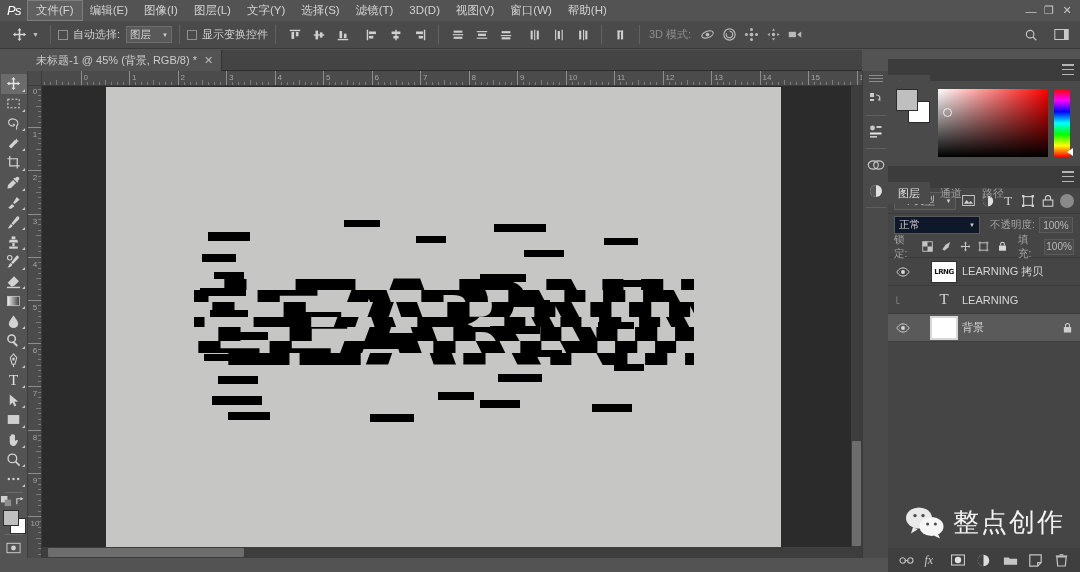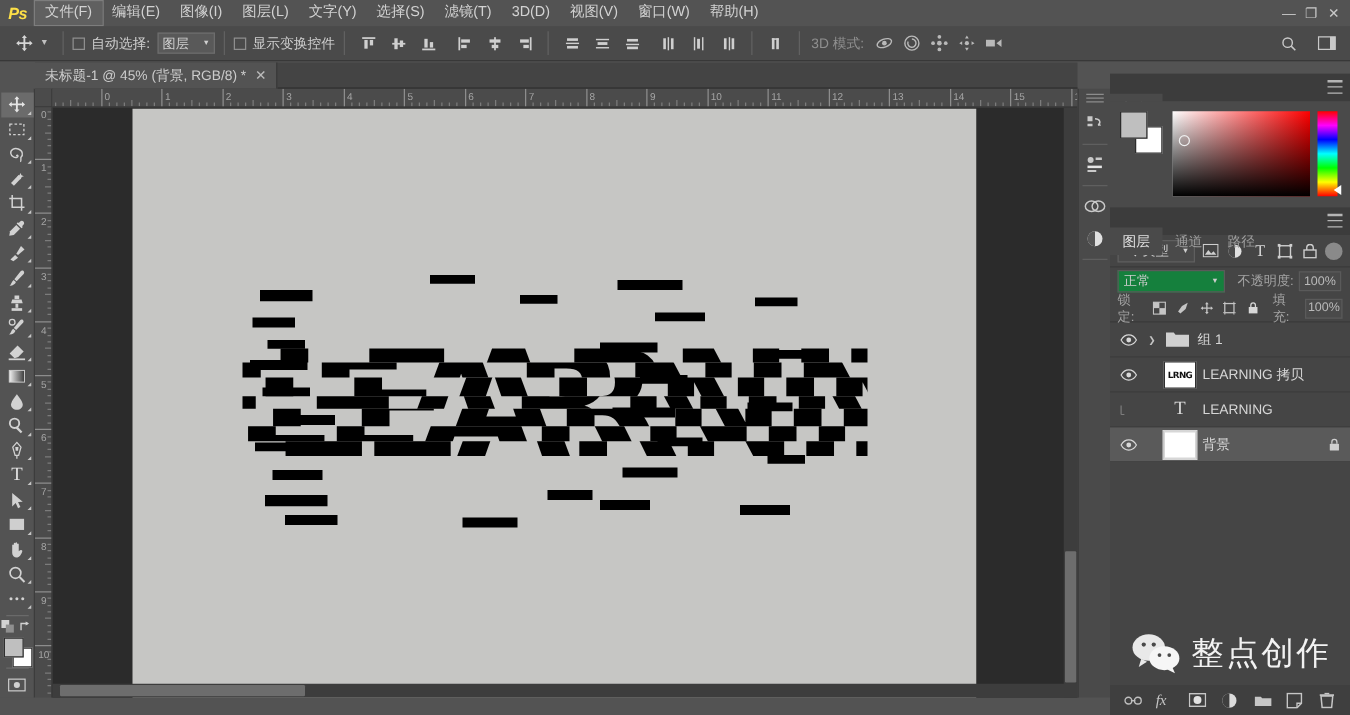--- a/index.html
+++ b/index.html
@@ -13,21 +13,21 @@
   }
   .app { position:relative; width:1080px; height:572px; }
 
   
   .menubar {
     position:absolute; left:0; top:0; width:1080px; height:21px;
     background:#535353; display:flex; align-items:center;
   }
   .ps-logo {
     width:28px; height:21px; display:flex; align-items:center; justify-content:center;
-    color:#fde047; font-weight:bold; font-size:13px; font-style:italic;
+    color:#ffffff; font-weight:normal; font-size:13px; font-style:italic;
     letter-spacing:-0.5px;
   }
   .menu-item {
     padding:2px 8px; color:#d2d2d2; font-size:11.5px; line-height:15px;
     white-space:nowrap; cursor:default;
   }
   .menu-item.active { background:#606060; outline:1px solid #7d7d7d; }
   .win-watermark {
     position:absolute; right:62px; top:2px; display:flex; align-items:center; gap:6px;
     font-size:10px; letter-spacing:1px; color:#9a9a9a; font-weight:bold;
@@ -224,21 +224,21 @@
     background:#4a4a4a; border:1px solid #5f5f5f; padding:0 4px; gap:4px;
     font-size:10.5px; color:#cfcfcf;
   }
   .filter-pill .ar { margin-left:auto; font-size:6px; }
   .fico { width:17px; height:18px; display:flex; align-items:center; justify-content:center; }
   .fswitch {
     width:14px; height:14px; border-radius:50%; background:#8a8a8a; margin-left:auto; flex:none;
   }
   .blend-row { height:22px; }
   .blend-select {
-    width:86px; height:18px; background:#15803d; border:1px solid #5a5a5a;
+    width:86px; height:18px; background:#0f172a; border:1px solid #5a5a5a;
     display:flex; align-items:center; padding:0 4px; font-size:10.5px; color:#cdcdcd;
     justify-content:space-between;
   }
   .blend-select .ar { font-size:6px; }
   .op-label { font-size:10.5px; color:#a3a3a3; margin-left:6px; }
   .op-val {
     width:34px; height:16px; border:1px solid #5a5a5a; background:#4a4a4a;
     font-size:10px; color:#b9b9b9; display:flex; align-items:center; justify-content:center;
   }
   .lock-row { height:22px; border-bottom:1px solid #3a3a3a; }
@@ -1202,35 +1202,20 @@
       </div>
 
       <div id="layer-list">
           <div class="layer">
             <span class="eye">
               <svg width="14" height="10" viewBox="0 0 16 11">
                 <path d="M8 0.8 C3.6 0.8 1 5.5 1 5.5 C1 5.5 3.6 10.2 8 10.2 C12.4 10.2 15 5.5 15 5.5 C15 5.5 12.4 0.8 8 0.8 Z" stroke="#d8d8d8" stroke-width="1.1" fill="none"></path>
                 <circle cx="8" cy="5.5" r="2.2" fill="#d8d8d8"></circle>
               </svg>
             </span>
-            <span class="arrow-col">❯</span>
-            <span class="folder-ico">
-              <svg width="20" height="15" viewBox="0 0 20 15">
-                <path d="M0.8 2 H7 L8.4 3.8 H19.2 V13.4 H0.8 Z" fill="#d0d0d0"></path>
-              </svg>
-            </span>
-            <span class="lname">组 1</span>
-          </div>
-          <div class="layer">
-            <span class="eye">
-              <svg width="14" height="10" viewBox="0 0 16 11">
-                <path d="M8 0.8 C3.6 0.8 1 5.5 1 5.5 C1 5.5 3.6 10.2 8 10.2 C12.4 10.2 15 5.5 15 5.5 C15 5.5 12.4 0.8 8 0.8 Z" stroke="#d8d8d8" stroke-width="1.1" fill="none"></path>
-                <circle cx="8" cy="5.5" r="2.2" fill="#d8d8d8"></circle>
-              </svg>
-            </span>
             <span class="arrow-col"></span>
             <span class="thumb-box"><span class="checker"></span><span class="thumb-art">LRNG</span></span>
             <span class="lname">LEARNING 拷贝</span>
           </div>
           <div class="layer">
             <span class="eye">
               <svg width="14" height="10" viewBox="0 0 16 11">
                 <rect x="1" y="1" width="3" height="9" fill="none" stroke="#6e6e6e" stroke-width="0"></rect>
                 <path d="M1 9.6 V1.4" stroke="#7d7d7d" stroke-width="1.1"></path>
                 <path d="M1 9.6 H4" stroke="#7d7d7d" stroke-width="1.1"></path>

